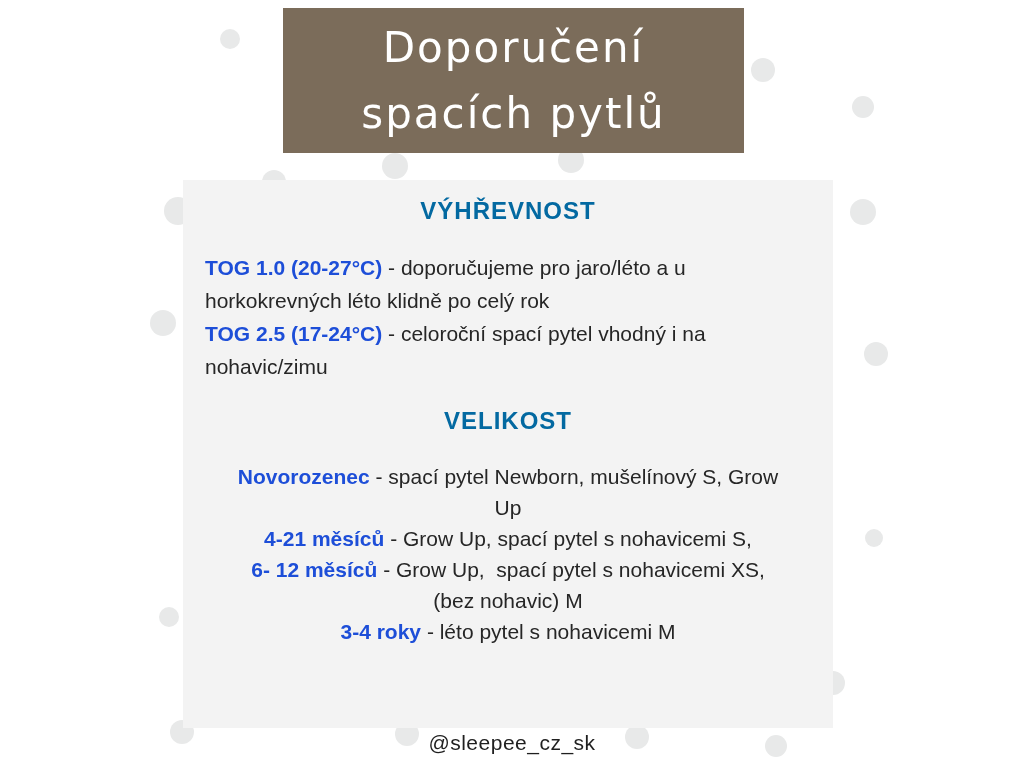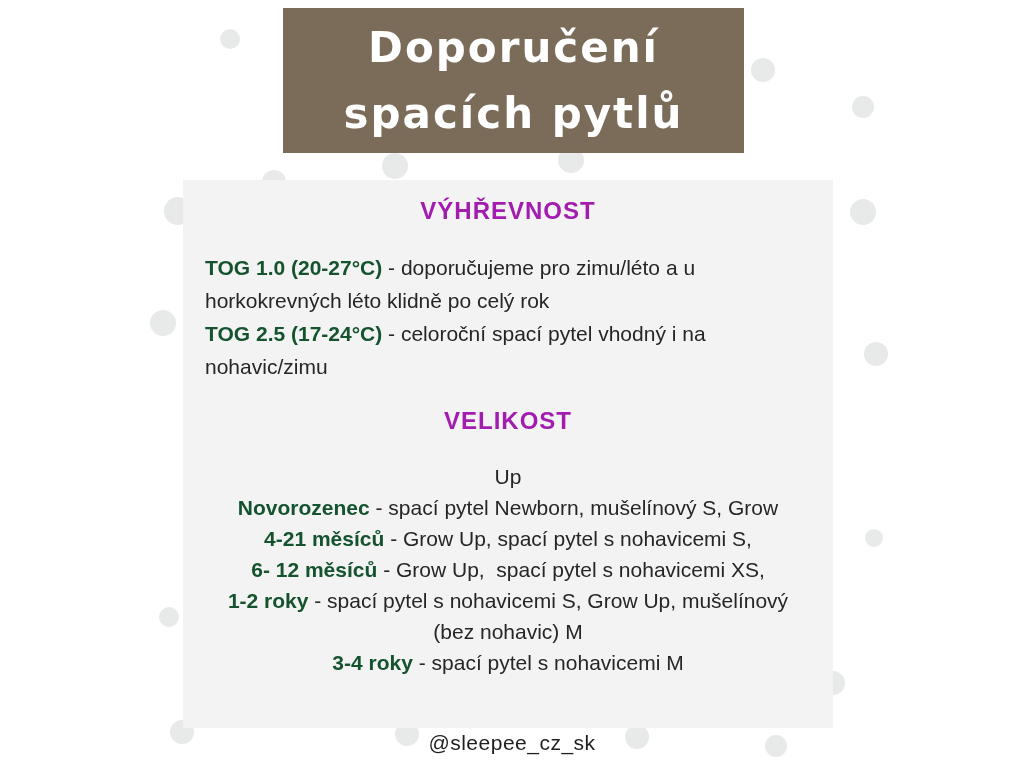--- a/index.html
+++ b/index.html
@@ -28,21 +28,21 @@
     height: 145px;
     z-index: 2;
     display: flex;
     flex-direction: column;
     justify-content: center;
     align-items: center;
     text-align: center;
   }
   .title-line {
     font-family: "DejaVu Sans", sans-serif;
-    font-weight: 700;
+    font-weight: 400;
     font-size: 42px;
     line-height: 66px;
     letter-spacing: 2px;
     white-space: nowrap;
   }
   .card {
     position: absolute;
     left: 183px;
     top: 180px;
     width: 650px;
@@ -51,21 +51,21 @@
     box-sizing: border-box;
     padding-top: 17px;
   }
   .section-heading {
     margin: 0;
     text-align: center;
     font-size: 24px;
     font-weight: 700;
     line-height: 28px;
     letter-spacing: 1px;
-    color: #a21caf;
+    color: #0369a1;
   }
   .heading-size {
     margin-top: 24px;
   }
   .text-block {
     font-size: 21px;
     color: #262626;
   }
   .heat-block {
     margin-top: 26px;
@@ -77,21 +77,21 @@
     margin-top: 26px;
     padding: 0 10px;
     text-align: center;
     line-height: 31px;
   }
   .text-line {
     white-space: pre-wrap;
   }
   .lead {
     font-weight: 700;
-    color: #14532d;
+    color: #1d4ed8;
   }
   .page-footer {
     position: absolute;
     left: 0;
     top: 731px;
     width: 1024px;
     text-align: center;
     font-size: 21px;
     letter-spacing: 0.5px;
     color: #1f1f1f;
@@ -125,34 +125,33 @@
 
   <header class="title-box" id="title-box" style="background: rgb(123, 108, 90); color: rgb(255, 255, 255);">
     <div class="title-line">Doporučení</div>
     <div class="title-line">spacích pytlů</div>
   </header>
 
   <section class="card" id="info-card" style="background: rgb(243, 243, 243);">
     <h2 class="section-heading">VÝHŘEVNOST</h2>
 
     <div class="text-block heat-block" id="heat-lines">
-        <div class="text-line"><span class="lead">TOG 1.0 (20-27°C)</span><span> - doporučujeme pro zimu/léto a u</span></div>
+        <div class="text-line"><span class="lead">TOG 1.0 (20-27°C)</span><span> - doporučujeme pro jaro/léto a u</span></div>
         <div class="text-line"><span>horkokrevných léto klidně po celý rok</span></div>
         <div class="text-line"><span class="lead">TOG 2.5 (17-24°C)</span><span> - celoroční spací pytel vhodný i na</span></div>
         <div class="text-line"><span>nohavic/zimu</span></div>
       </div>
 
     <h2 class="section-heading heading-size">VELIKOST</h2>
 
     <div class="text-block size-block" id="size-lines">
+        <div class="text-line"><span class="lead">Novorozenec</span><span> - spací pytel Newborn, mušelínový S, Grow</span></div>
         <div class="text-line"><span>Up</span></div>
-        <div class="text-line"><span class="lead">Novorozenec</span><span> - spací pytel Newborn, mušelínový S, Grow</span></div>
         <div class="text-line"><span class="lead">4-21 měsíců</span><span> - Grow Up, spací pytel s nohavicemi S,</span></div>
         <div class="text-line"><span class="lead">6- 12 měsíců</span><span> - Grow Up,  spací pytel s nohavicemi XS,</span></div>
-        <div class="text-line"><span class="lead">1-2 roky</span><span> - spací pytel s nohavicemi S, Grow Up, mušelínový</span></div>
         <div class="text-line"><span>(bez nohavic) M</span></div>
-        <div class="text-line"><span class="lead">3-4 roky</span><span> - spací pytel s nohavicemi M</span></div>
+        <div class="text-line"><span class="lead">3-4 roky</span><span> - léto pytel s nohavicemi M</span></div>
       </div>
   </section>
 
   <footer class="page-footer">@sleepee_cz_sk</footer>
 
 </div>
 
 </body></html>

